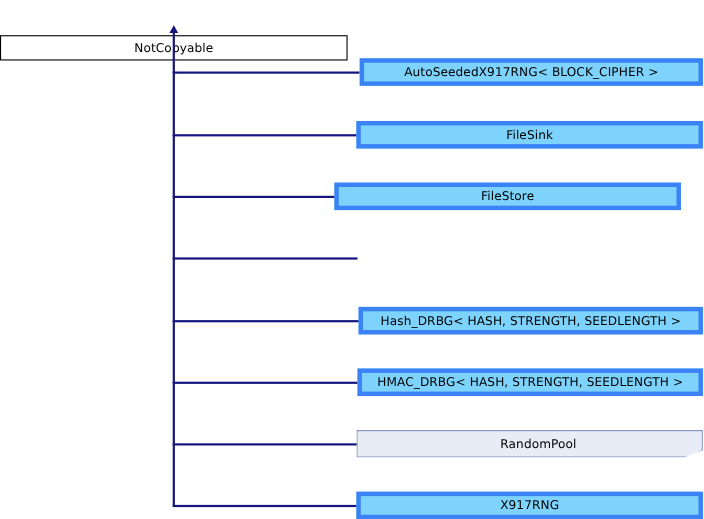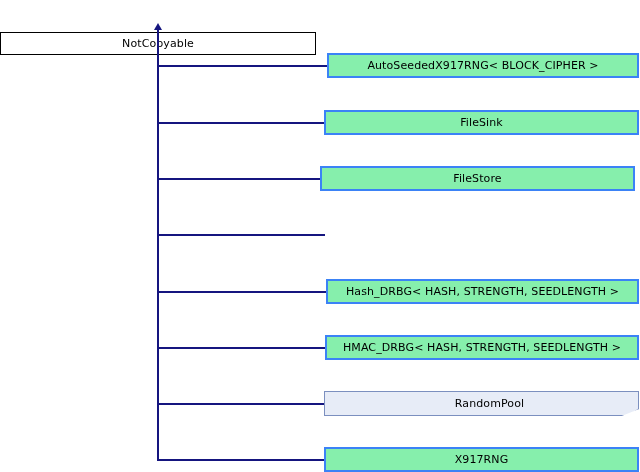--- a/index.html
+++ b/index.html
@@ -31,22 +31,22 @@
     color: #000000;
     font-size: 11px;
     letter-spacing: 0.1px;
     white-space: nowrap;
     overflow: hidden;
   }
   
   .node-child {
     position: absolute;
     box-sizing: border-box;
-    background: #86efac;
-    border: 2px solid #3b82f6;
+    background: #7dd3fc;
+    border: 4px solid #3b82f6;
     display: flex;
     align-items: center;
     justify-content: center;
     color: #000000;
     font-size: 11px;
     letter-spacing: 0.1px;
     white-space: nowrap;
     overflow: hidden;
   }
   
@@ -114,21 +114,21 @@
   <div class="edge-h" style="left:157px; top:459px; width:168px;"></div>
 
   <div class="node-child" style="left:327px; top:53px; width:312px; height:25px;">
     <span>AutoSeededX917RNG&lt; BLOCK_CIPHER &gt;</span>
   </div>
 
   <div class="node-child" style="left:324px; top:110px; width:315px; height:25px;">
     <span>FileSink</span>
   </div>
 
-  <div class="node-child" style="left:320px; top:166px; width:315px; height:25px;">
+  <div class="node-child" style="left:304px; top:166px; width:315px; height:25px;">
     <span>FileStore</span>
   </div>
 
 
   <div class="node-child" style="left:326px; top:279px; width:313px; height:25px;">
     <span>Hash_DRBG&lt; HASH, STRENGTH, SEEDLENGTH &gt;</span>
   </div>
 
   <div class="node-child" style="left:325px; top:335px; width:314px; height:25px;">
     <span>HMAC_DRBG&lt; HASH, STRENGTH, SEEDLENGTH &gt;</span>

